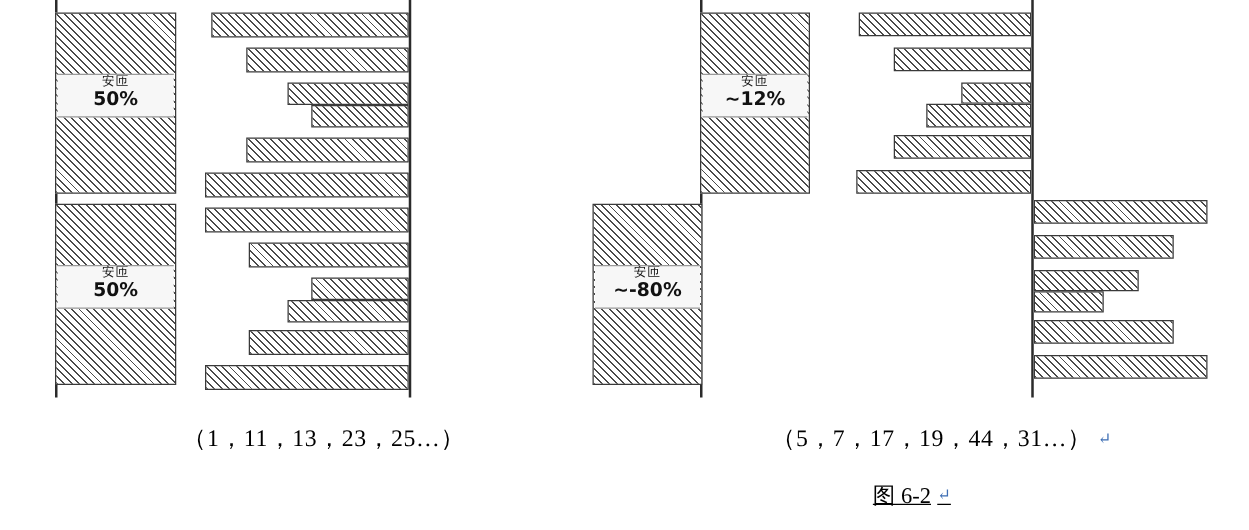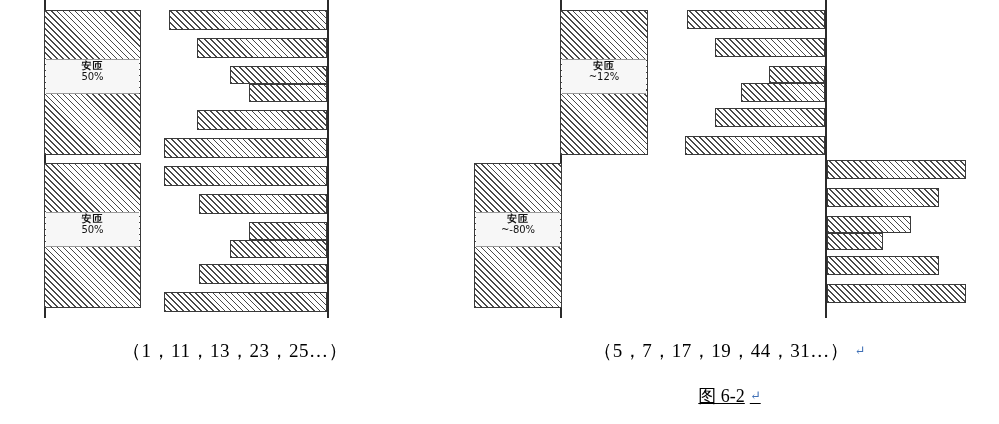--- a/index.html
+++ b/index.html
@@ -77,39 +77,40 @@
     border-top: 1px solid #9a9a9a;
     border-bottom: 1px solid #9a9a9a;
     text-align: center;
     font-family: "DejaVu Sans", "Liberation Sans", sans-serif;
     line-height: 1.05;
     padding: 1px 0 2px 0;
   }
   .block-label .cjk {
     display: block;
     font-size: 10px;
-    font-weight: 700;
+    font-weight: 400;
     letter-spacing: 1px;
     color: #111111;
   }
   .block-label .pct {
     display: block;
-    font-size: 10px;
-    font-weight: 400;
+    font-size: 15px;
+    font-weight: 700;
     color: #111111;
   }
 
   
   .caption-seq {
     position: absolute;
     width: 100%;
     text-align: center;
     font-size: 19px;
     letter-spacing: 0.5px;
     white-space: nowrap;
+    margin-left: 24px;
   }
   .caption-fig {
     position: absolute;
     width: 100%;
     text-align: center;
     font-size: 18px;
     white-space: nowrap;
   }
   #caption-seq-left  { top: 338px; }
   #caption-seq-right { top: 338px; }

